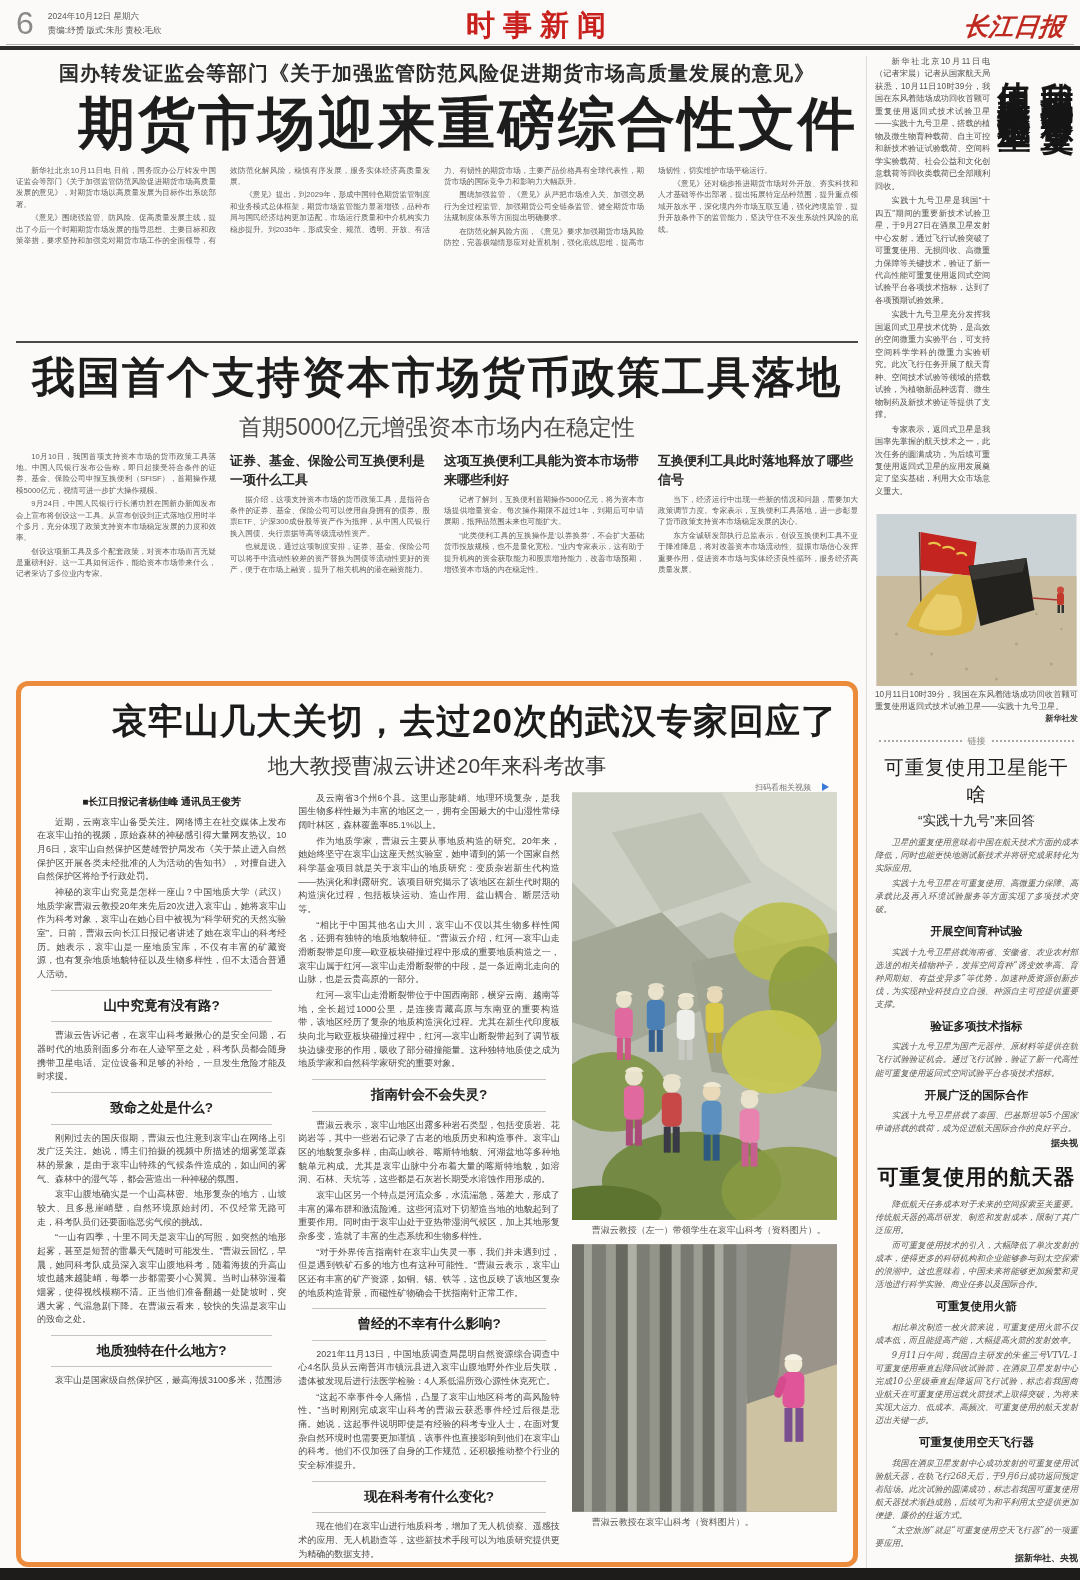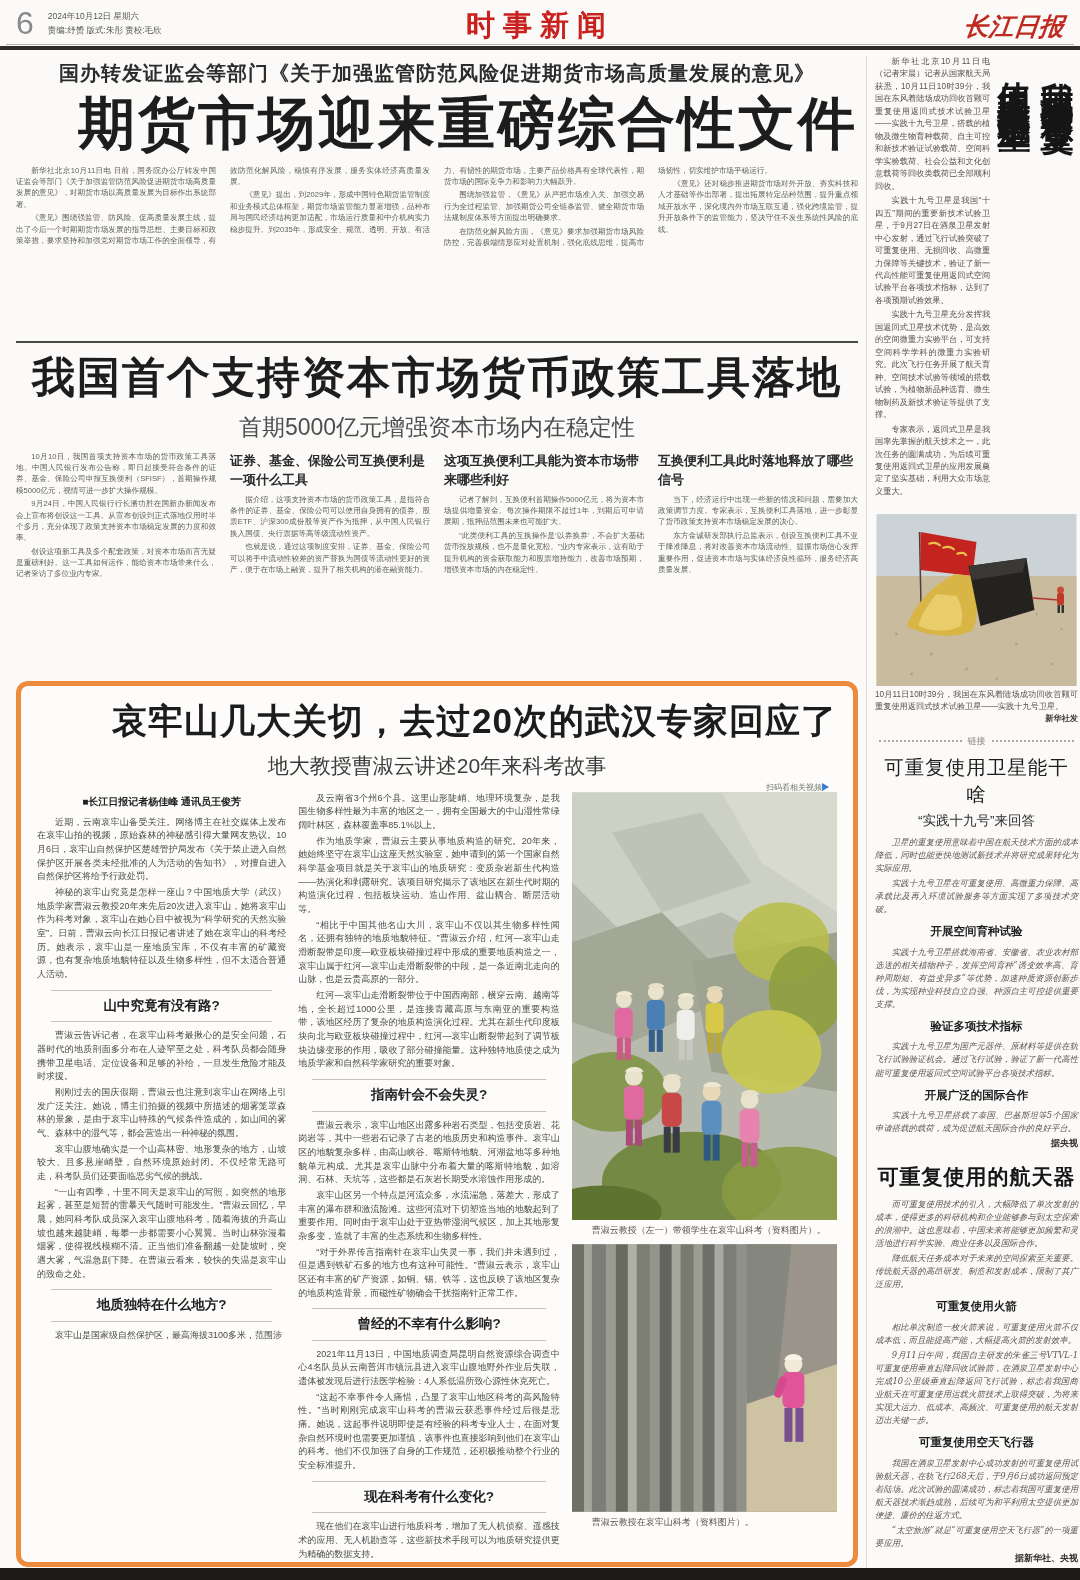--- a/index.html
+++ b/index.html
@@ -36,21 +36,21 @@
   
   .a2{ border-top:2px solid #4a4a48; margin-top:8px; padding-top:6px;}
   .head2{ text-align:center; font-size:43px; font-weight:bold; color:#1d1d1d; letter-spacing:2px;}
   .sub2{ text-align:center; font-size:23px; color:#4e4e4e; margin-top:5px;}
 
   
   .feature{ border:5px solid #ec8b3b; border-radius:12px; margin-top:10px; padding:12px 16px 8px 16px;
             height:886px; overflow:hidden; position:relative; background:#fdfcfa;}
   .fhead{ text-align:right; font-size:35px; font-weight:bold; color:#1c1c1c; letter-spacing:1px;}
   .fsub{ text-align:center; font-size:21px; color:#3b3b3b; margin-top:7px;}
-  .scanrow{ position:absolute; right:24px; top:96px; font-size:8px; color:#777; display:flex; align-items:center; gap:0;}
+  .scanrow{ position:absolute; right:24px; top:96px; font-size:8px; color:#777; display:flex; align-items:center; gap:11px;}
   .playicon{ width:0; height:0; border-top:4px solid transparent; border-bottom:4px solid transparent; border-left:7px solid #3a7bd5; display:inline-block;}
   .fcols{ display:flex; gap:12px; margin-top:12px; height:766px;}
   .fcol{ font-size:9px; line-height:1.52; text-align:justify; color:#4a4a4a; overflow:hidden;}
   .fcol-l{ width:250px;} .fcol-m{ width:262px;} .fcol-r{ width:266px;}
   .fcol .f-p{ text-indent:2em; margin-bottom:2px;}
   .fcol .f-byline{ font-size:10px; font-weight:bold; color:#222; text-align:center; margin:2px 0 7px 0;}
   .fcol .f-h{ font-size:13.5px; font-weight:bold; color:#1f1f1f; text-align:center; padding:5px 0;
               border-top:1px solid #c6c3be; border-bottom:1px solid #c6c3be; margin:8px 14px 7px 14px; text-indent:0;}
   .fcap{ font-size:9px; color:#55524d; line-height:1.4; text-indent:2em; margin:4px 2px 8px 2px; text-align:justify;}
   .photo{ display:block; width:100%; }
@@ -143,20 +143,21 @@
           <span>扫码看相关视频</span>
           <span class="playicon"></span>
         </div>
         <div class="fcols">
           <div class="fcol fcol-l">
               <div class="f-byline">■长江日报记者杨佳峰 通讯员王俊芳</div>
               <p class="f-p">近期，云南哀牢山备受关注。网络博主在社交媒体上发布在哀牢山拍的视频，原始森林的神秘感引得大量网友热议。10月6日，哀牢山自然保护区楚雄管护局发布《关于禁止进入自然保护区开展各类未经批准的人为活动的告知书》，对擅自进入自然保护区将给予行政处罚。</p>
               <p class="f-p">神秘的哀牢山究竟是怎样一座山？中国地质大学（武汉）地质学家曹淑云教授20年来先后20次进入哀牢山，她将哀牢山作为科考对象，哀牢山在她心目中被视为“科学研究的天然实验室”。日前，曹淑云向长江日报记者讲述了她在哀牢山的科考经历。她表示，哀牢山是一座地质宝库，不仅有丰富的矿藏资源，也有复杂地质地貌特征以及生物多样性，但不太适合普通人活动。</p>
               <div class="f-h">山中究竟有没有路?</div>
               <p class="f-p">曹淑云告诉记者，在哀牢山科考最揪心的是安全问题，石器时代的地质剖面多分布在人迹罕至之处，科考队员都会随身携带卫星电话、定位设备和足够的补给，一旦发生危险才能及时求援。</p>
+              <div class="f-h">致命之处是什么?</div>
               <p class="f-p">刚刚过去的国庆假期，曹淑云也注意到哀牢山在网络上引发广泛关注。她说，博主们拍摄的视频中所描述的烟雾笼罩森林的景象，是由于哀牢山特殊的气候条件造成的，如山间的雾气、森林中的湿气等，都会营造出一种神秘的氛围。</p>
               <p class="f-p">哀牢山腹地确实是一个山高林密、地形复杂的地方，山坡较大、且多悬崖峭壁，自然环境原始封闭。不仅经常无路可走，科考队员们还要面临恶劣气候的挑战。</p>
               <p class="f-p">“一山有四季，十里不同天是哀牢山的写照，如突然的地形起雾，甚至是短暂的雷暴天气随时可能发生。”曹淑云回忆，早晨，她同科考队成员深入哀牢山腹地科考，随着海拔的升高山坡也越来越陡峭，每攀一步都需要小心翼翼。当时山林弥漫着烟雾，使得视线模糊不清。正当他们准备翻越一处陡坡时，突遇大雾，气温急剧下降。在曹淑云看来，较快的失温是哀牢山的致命之处。</p>
               <div class="f-h">地质独特在什么地方?</div>
               <p class="f-p">哀牢山是国家级自然保护区，最高海拔3100多米，范围涉</p>
             </div>
           <div class="fcol fcol-m">
               <p class="f-p">及云南省3个州6个县。这里山形陡峭、地理环境复杂，是我国生物多样性最为丰富的地区之一，拥有全国最大的中山湿性常绿阔叶林区，森林覆盖率85.1%以上。</p>
               <p class="f-p">作为地质学家，曹淑云主要从事地质构造的研究。20年来，她始终坚守在哀牢山这座天然实验室，她申请到的第一个国家自然科学基金项目就是关于哀牢山的地质研究：变质杂岩新生代构造——热演化和剥露研究。该项目研究揭示了该地区在新生代时期的构造演化过程，包括板块运动、造山作用、盆山耦合、断层活动等。</p>
               <p class="f-p">“相比于中国其他名山大川，哀牢山不仅以其生物多样性闻名，还拥有独特的地质地貌特征。”曹淑云介绍，红河—哀牢山走滑断裂带是印度—欧亚板块碰撞过程中形成的重要地质构造之一，哀牢山属于红河—哀牢山走滑断裂带的中段，是一条近南北走向的山脉，也是云贵高原的一部分。</p>
@@ -329,22 +330,22 @@
           <p class="f-p">实践十九号卫星搭载海南省、安徽省、农业农村部选送的相关植物种子，发挥空间育种“诱变效率高、育种周期短、有益变异多”等优势，加速种质资源创新步伐，为实现种业科技自立自强、种源自主可控提供重要支撑。</p>
           <div class="f-h">验证多项技术指标</div>
           <p class="f-p">实践十九号卫星为国产元器件、原材料等提供在轨飞行试验验证机会。通过飞行试验，验证了新一代高性能可重复使用返回式空间试验平台各项技术指标。</p>
           <div class="f-h">开展广泛的国际合作</div>
           <p class="f-p">实践十九号卫星搭载了泰国、巴基斯坦等5个国家申请搭载的载荷，成为促进航天国际合作的良好平台。</p>
           <div class="f-credit">据央视</div>
         </div>
 
       <div class="bighead2">可重复使用的航天器</div>
       <div class="kai">
+          <p class="f-p">降低航天任务成本对于未来的空间探索至关重要。传统航天器的高昂研发、制造和发射成本，限制了其广泛应用。</p>
           <p class="f-p">而可重复使用技术的引入，大幅降低了单次发射的成本，使得更多的科研机构和企业能够参与到太空探索的浪潮中。这也意味着，中国未来将能够更加频繁和灵活地进行科学实验、商业任务以及国际合作。</p>
-          <p class="f-p">降低航天任务成本对于未来的空间探索至关重要。传统航天器的高昂研发、制造和发射成本，限制了其广泛应用。</p>
           <div class="f-h">可重复使用火箭</div>
           <p class="f-p">相比单次制造一枚火箭来说，可重复使用火箭不仅成本低，而且能提高产能，大幅提高火箭的发射效率。</p>
           <p class="f-p">9月11日午间，我国自主研发的朱雀三号VTVL-1可重复使用垂直起降回收试验箭，在酒泉卫星发射中心完成10公里级垂直起降返回飞行试验，标志着我国商业航天在可重复使用运载火箭技术上取得突破，为将来实现大运力、低成本、高频次、可重复使用的航天发射迈出关键一步。</p>
           <div class="f-h">可重复使用空天飞行器</div>
           <p class="f-p">我国在酒泉卫星发射中心成功发射的可重复使用试验航天器，在轨飞行268天后，于9月6日成功返回预定着陆场。此次试验的圆满成功，标志着我国可重复使用航天器技术渐趋成熟，后续可为和平利用太空提供更加便捷、廉价的往返方式。</p>
           <p class="f-p">“太空旅游”就是“可重复使用空天飞行器”的一项重要应用。</p>
           <div class="f-credit">据新华社、央视</div>
         </div>
 
       <div class="notice">

